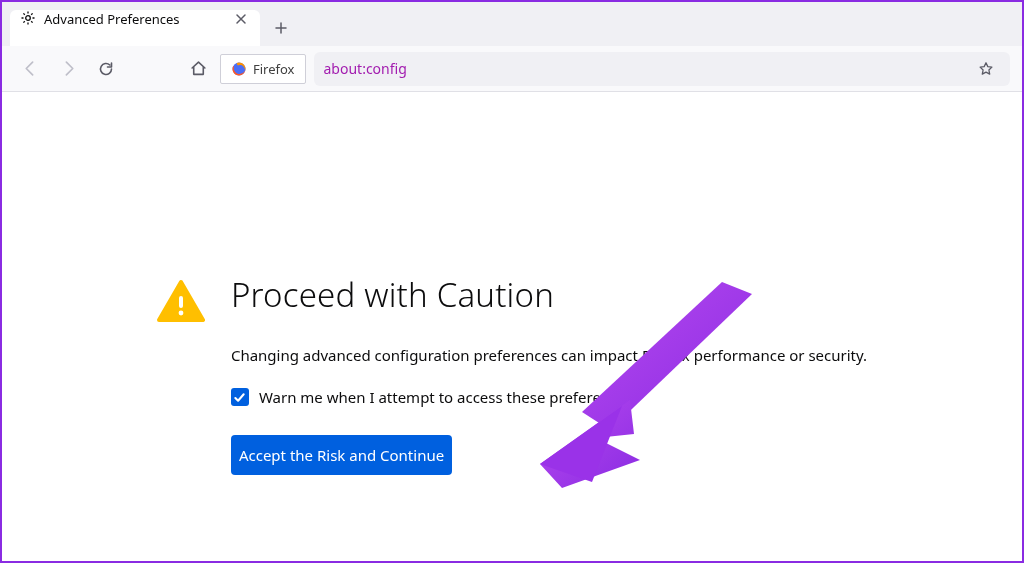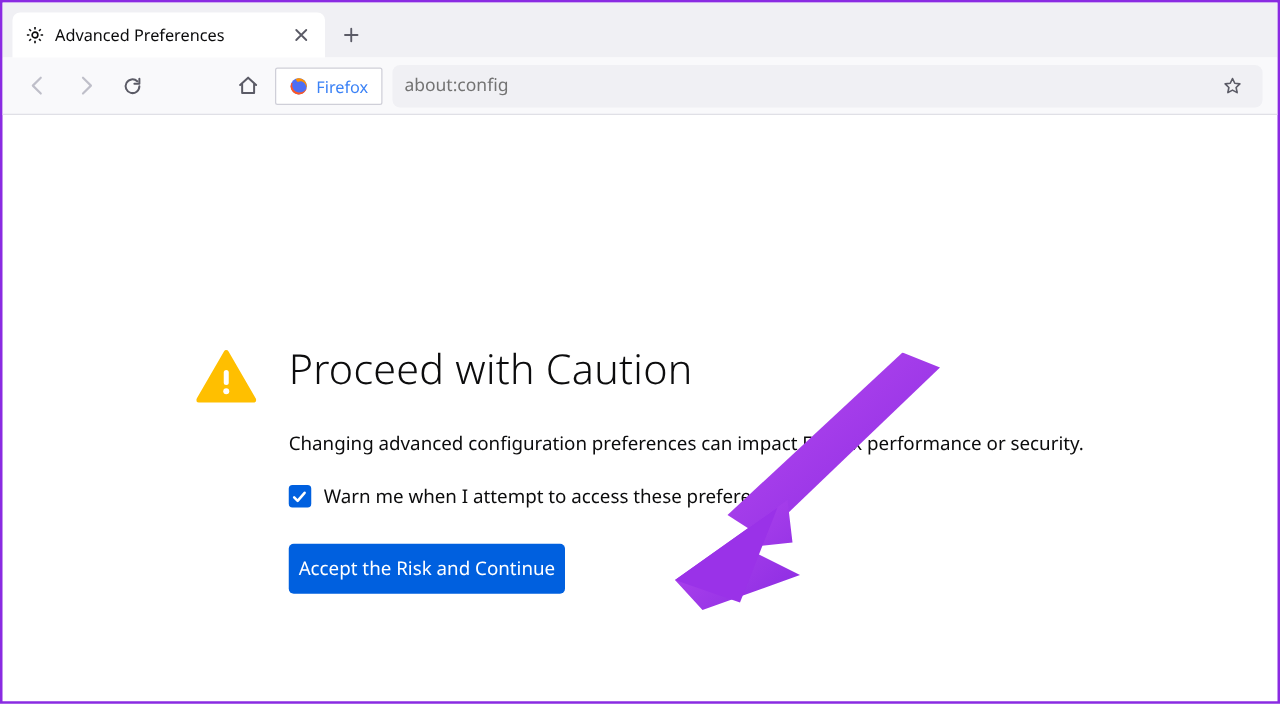--- a/index.html
+++ b/index.html
@@ -20,21 +20,21 @@
       align-items: flex-end;
       padding-left: 8px;
       gap: 6px;
     }
     .tab {
       background: #fff;
       height: 36px;
       width: 250px;
       border-radius: 6px 6px 0 0;
       display: flex;
-      align-items: center;
+      align-items: flex-start;
       padding: 0 10px;
       gap: 8px;
       font-size: 13px;
       color: #0c0c0d;
     }
     .tab-favicon { width: 16px; height: 16px; display: flex; align-items: center; justify-content: center; }
     .tab-title { flex: 1; white-space: nowrap; overflow: hidden; text-overflow: ellipsis; }
     .tab-close { width: 18px; height: 18px; display: flex; align-items: center; justify-content: center; color: #5b5b66; cursor: pointer; border-radius: 3px; }
     .new-tab { width: 30px; height: 30px; display: flex; align-items: center; justify-content: center; color: #5b5b66; cursor: pointer; border-radius: 4px; margin-bottom: 3px; }
     
@@ -52,29 +52,29 @@
       display: flex; align-items: center; justify-content: center;
       color: #5b5b66; border-radius: 4px; cursor: pointer;
     }
     .nav-btn.disabled { color: #bfbfc9; cursor: default; }
     .spacer-sm { width: 12px; }
     .urlbar-wrap { flex: 1; display: flex; align-items: center; gap: 8px; }
     .identity-pill {
       display: flex; align-items: center; gap: 6px;
       background: #fff; border: 1px solid #cfcfd8;
       border-radius: 2px; height: 30px; padding: 0 10px;
-      font-size: 13px; color: #3b82f6;
+      font-size: 13px; color: #404040;
     }
     .identity-icon { width: 16px; height: 16px; display:flex; align-items:center; justify-content:center; }
     .urlbar {
       flex: 1; height: 34px; border-radius: 6px;
       background: #f0f0f4; display: flex; align-items: center;
       padding: 0 10px; gap: 8px; font-size: 14px; color: #5b5b66;
     }
-    .urlbar-text { flex: 1; color: #737373; }
+    .urlbar-text { flex: 1; color: #a21caf; }
     .star-btn { width: 28px; height: 28px; display:flex; align-items:center; justify-content:center; color:#5b5b66; cursor:pointer; border-radius:4px; }
     
     .content {
       padding: 180px 0 0 0;
       display: flex;
       justify-content: center;
     }
     .warning-box {
       display: flex;
       align-items: flex-start;

